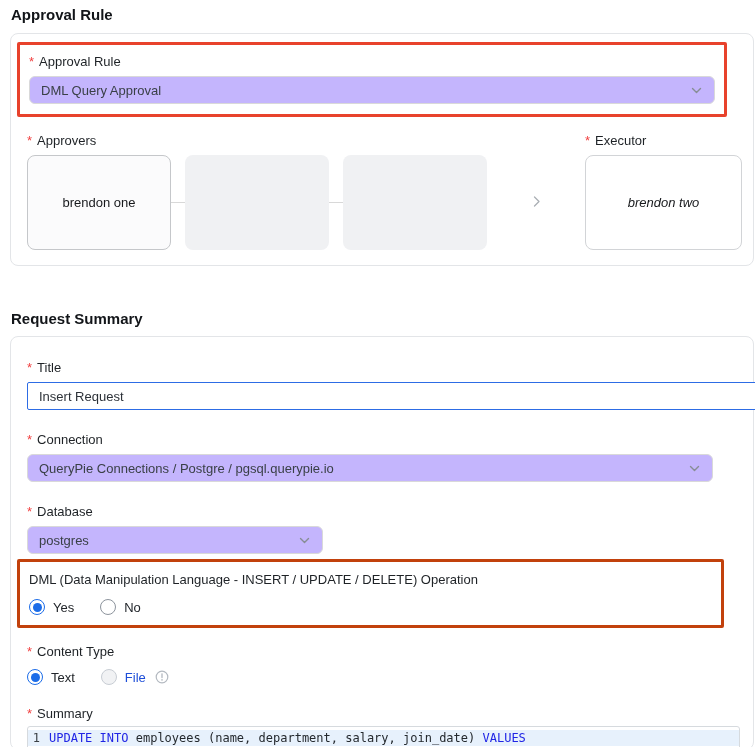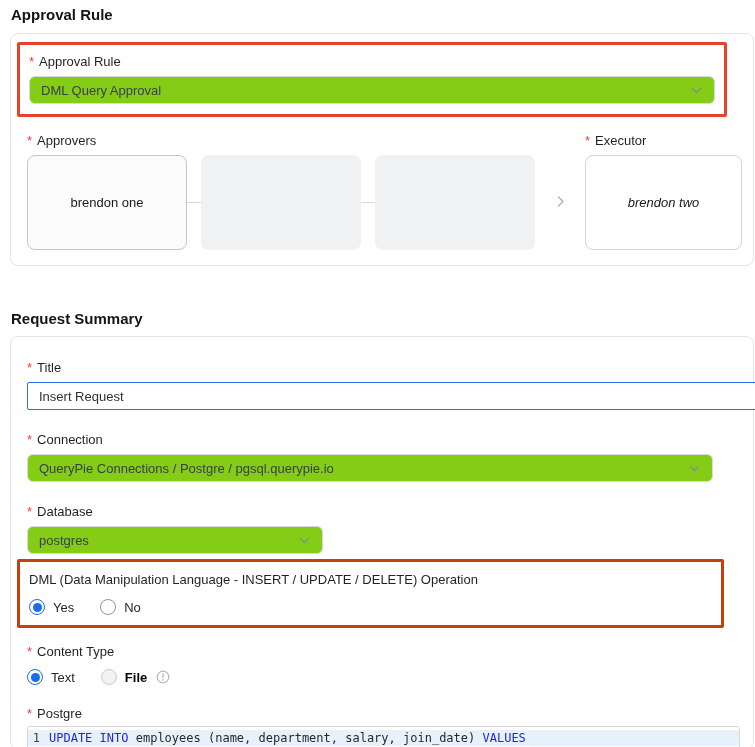--- a/index.html
+++ b/index.html
@@ -30,37 +30,37 @@
     margin:5px 16px 0 -10px; padding:10px 12px 10px 9px;
   }
 
   .field-label {
     display:flex; gap:5px; align-items:baseline;
     font-weight:500; color:#1e2226; line-height:16px; margin-bottom:6px;
   }
   .req { color:#f13f3f; font-weight:500; }
 
   .select {
-    height:28px; border:1px solid #d9d9d9; border-radius:6px; background:#84cc16;
+    height:28px; border:1px solid #d9d9d9; border-radius:6px; background:#c4b5fd;
     display:flex; align-items:center; justify-content:space-between;
     padding:0 11px; color:#3a4047; cursor:pointer;
   }
   .select-wide { width:686px; }
   .select-db { width:296px; }
   .chev-down { flex:none; display:flex; }
 
   .text-input {
     width:744px; height:28px; border:1.5px solid #2d6ce5; border-radius:2px;
     display:flex; align-items:center; padding:0 11px; color:#2c3138; background:#fff;
   }
 
   .flow-row { display:flex; justify-content:space-between; margin-top:16px; width:715px; }
   .boxes-row { display:flex; align-items:center; }
   .slot {
-    width:160px; height:95px; border-radius:8px;
+    width:144px; height:95px; border-radius:8px;
     display:flex; align-items:center; justify-content:center; color:#17191c;
   }
   .slot-filled { background:#fbfbfc; border:1px solid #c5c7ca; }
   .slot-empty { background:#f0f1f3; }
   .connector { width:14px; height:1px; background:#d8d8d8; flex:none; }
   .flow-chevron { margin-top:61px; display:flex; }
   .executor-box {
     width:157px; height:95px; background:#fff; border:1px solid #d2d4d7; border-radius:8px;
     display:flex; align-items:center; justify-content:center; font-style:italic; color:#17191c;
   }
@@ -68,21 +68,21 @@
   .group { margin-bottom:22px; }
 
   .dml-label { font-weight:500; color:#1e2226; line-height:16px; }
   .radio-row { display:flex; align-items:center; gap:26px; margin-top:11px; }
   .radio { display:flex; align-items:center; gap:8px; cursor:pointer; }
   .radio-circle { width:16px; height:16px; border-radius:50%; position:relative; flex:none; }
   .radio-on { border:1.5px solid #1b6ce8; }
   .radio-on::after { content:""; position:absolute; inset:2.5px; border-radius:50%; background:#1b6ce8; }
   .radio-off { border:1.5px solid #8d949d; }
   .radio-dis { border:1.5px solid #c8cdd4; background:#f1f2f4; }
-  .dis-label { color:#000000;font-weight:bold; }
+  .dis-label { color:#1d4ed8; }
   .warn-icon { display:flex; margin-left:1px; }
 
   .ct-group { margin-top:16px; }
   .ct-radio-row { margin-top:9px; }
 
   .queries-group { margin-top:21px; }
   .queries-group .field-label { margin-bottom:4px; }
   .code-editor {
     width:713px; border:1px solid #d6dade; border-radius:3px; background:#fff;
     font-family:"DejaVu Sans Mono", monospace; font-size:12px; line-height:16px;
@@ -237,21 +237,21 @@
               <circle cx="7" cy="9.9" r="0.8" fill="#b3b9c0"></circle>
             </svg>
           </span>
         </div>
       </div>
     </div>
 
     <div class="queries-group">
       <div class="field-label">
         <span class="req">*</span>
-        <span>Postgre</span>
+        <span>Summary</span>
       </div>
       <div class="code-editor">
         <div class="code-line hl-line">
           <span class="line-no">1</span>
           <span class="tok-kw">UPDATE INTO</span>
           <span> employees (name, department, salary, join_date) </span>
           <span class="tok-kw">VALUES</span>
         </div>
         <div class="code-line">
           <span class="line-no">2</span>

